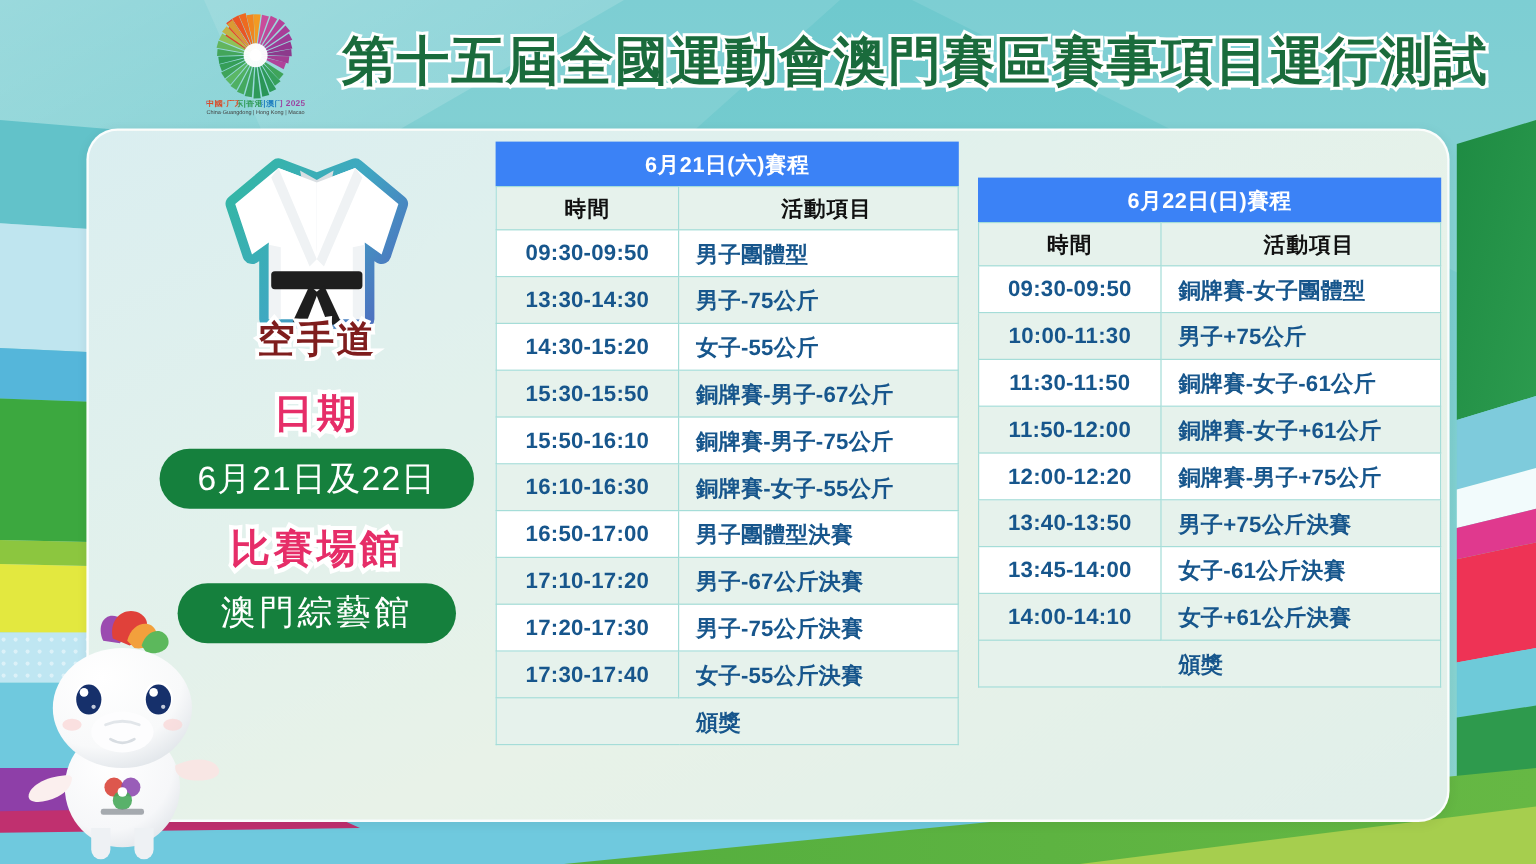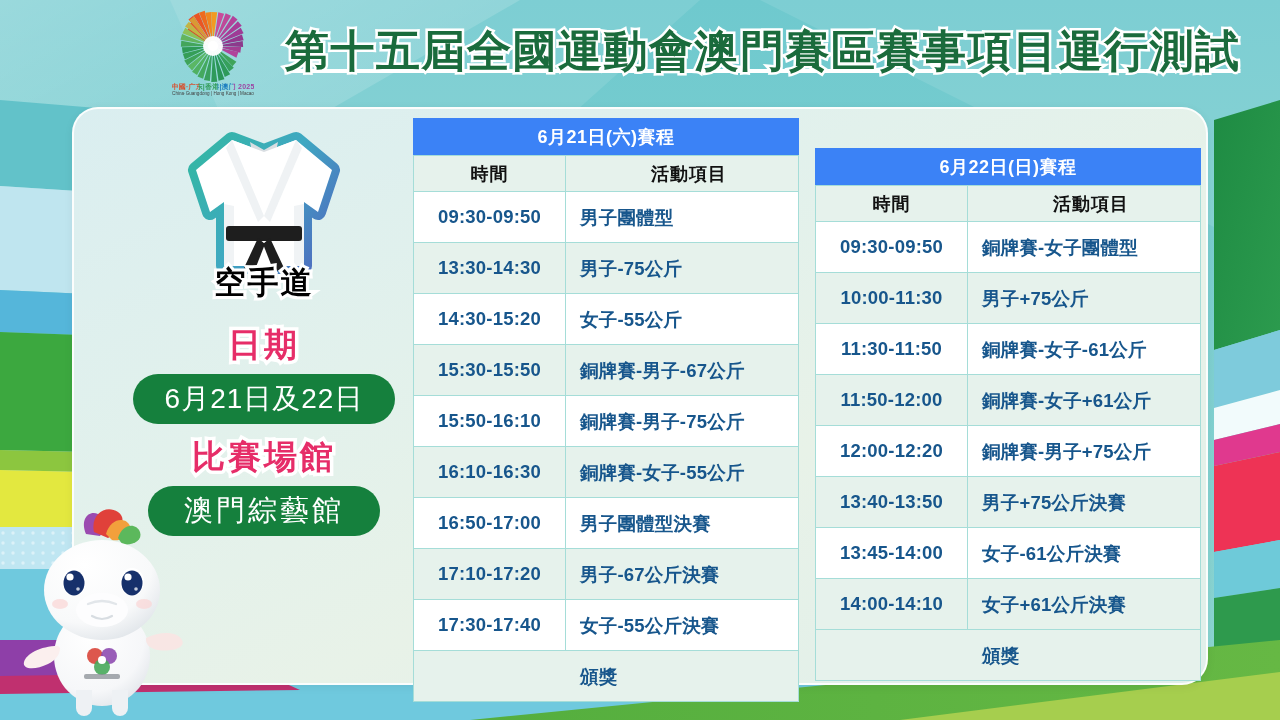--- a/index.html
+++ b/index.html
@@ -56,21 +56,21 @@
   .leftcol {
     position:absolute; left:118px; top:122px; width:292px; height:452px;
     display:flex; flex-direction:column; align-items:center;
     z-index:7;
   }
   .gi { width:184px; height:186px; position:relative; margin-top:4px;}
   .gi svg { display:block; }
   .gi-label {
     position:absolute; left:0; right:0; bottom:8px;
     text-align:center; font-size:31px; font-weight:bold; letter-spacing:2px;
-    color:#000000; -webkit-text-stroke:6px #ffffff; paint-order:stroke fill;
+    color:#7f1d1d; -webkit-text-stroke:6px #ffffff; paint-order:stroke fill;
   }
 
   .lbl-pink {
     margin-top:12px; font-size:33px; font-weight:bold; letter-spacing:3px;
     color:#E62D68; -webkit-text-stroke:7px #ffffff; paint-order:stroke fill;
     line-height:42px;
   }
   .pill {
     margin-top:8px; background:#15803d; color:#ffffff;
     border-radius:34px; height:50px; display:flex; align-items:center; justify-content:center;
@@ -84,21 +84,21 @@
   #sched-2 { left:815px; top:148px; width:386px; }
 
   .sched-head {
     background:#3b82f6; color:#ffffff;
     height:37px; display:flex; align-items:center; justify-content:center;
     font-size:18px; font-weight:bold; letter-spacing:.5px;
   }
   .sched table { border-collapse:collapse; width:100%; table-layout:fixed; background:#fff; }
   .sched th, .sched td {
     border:1px solid #A5DDD8;
-    height:51px; padding:0; vertical-align:middle;
+    height:39px; padding:0; vertical-align:middle;
   }
   .sched thead th {
     background:#E6F2EC; color:#111; font-size:18px; font-weight:bold;
     height:36px; letter-spacing:1px;
   }
   .sched .c-time { width:152px; text-align:center;margin-top:44px; }
   .sched .c-evt  { text-align:left; padding-left:14px; }
   .sched tbody td {
     font-size:18.5px; color:#17568C; font-weight:600; letter-spacing:.2px;
   }
@@ -306,20 +306,24 @@
         </tr>
         <tr>
           <td class="c-time">16:50-17:00</td>
           <td class="c-evt">男子團體型決賽</td>
         </tr>
         <tr>
           <td class="c-time">17:10-17:20</td>
           <td class="c-evt">男子-67公斤決賽</td>
         </tr>
         <tr>
+          <td class="c-time">17:20-17:30</td>
+          <td class="c-evt">男子-75公斤決賽</td>
+        </tr>
+        <tr>
           <td class="c-time">17:30-17:40</td>
           <td class="c-evt">女子-55公斤決賽</td>
         </tr>
         <tr class="award">
           <td colspan="2">
             <span class="awtxt">頒獎</span>
           </td>
         </tr>
       </tbody>
   </table>

